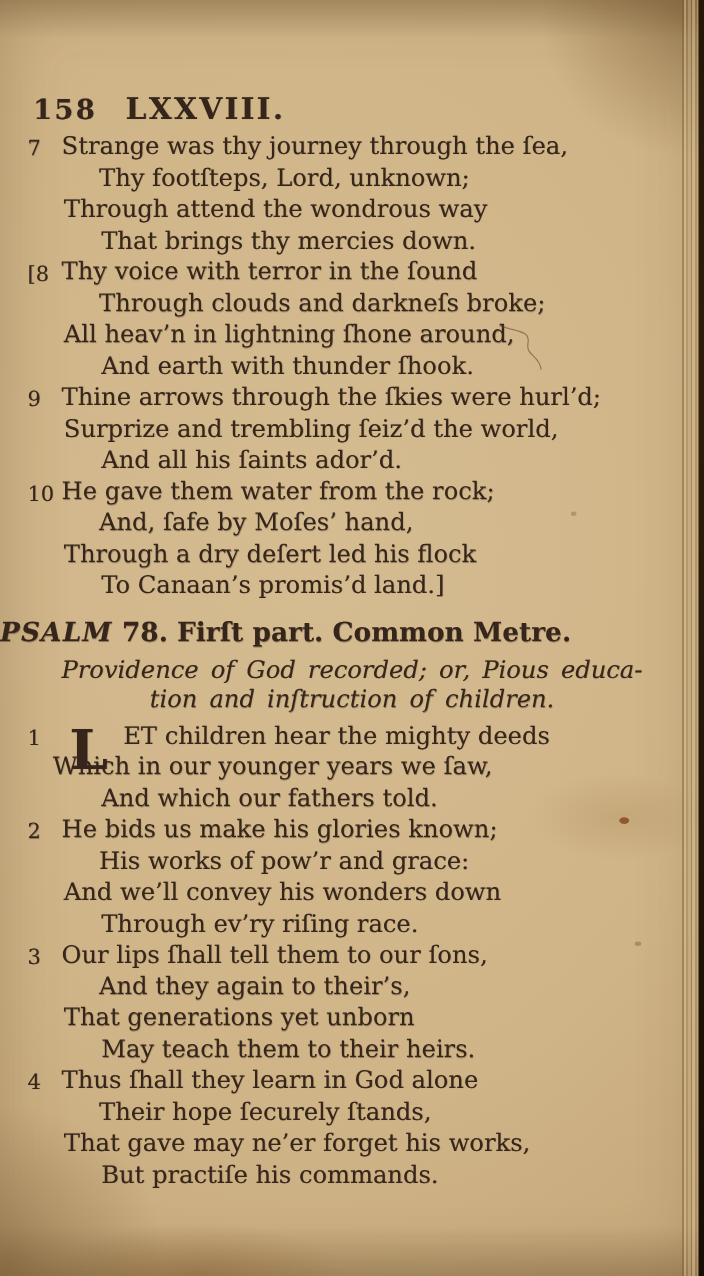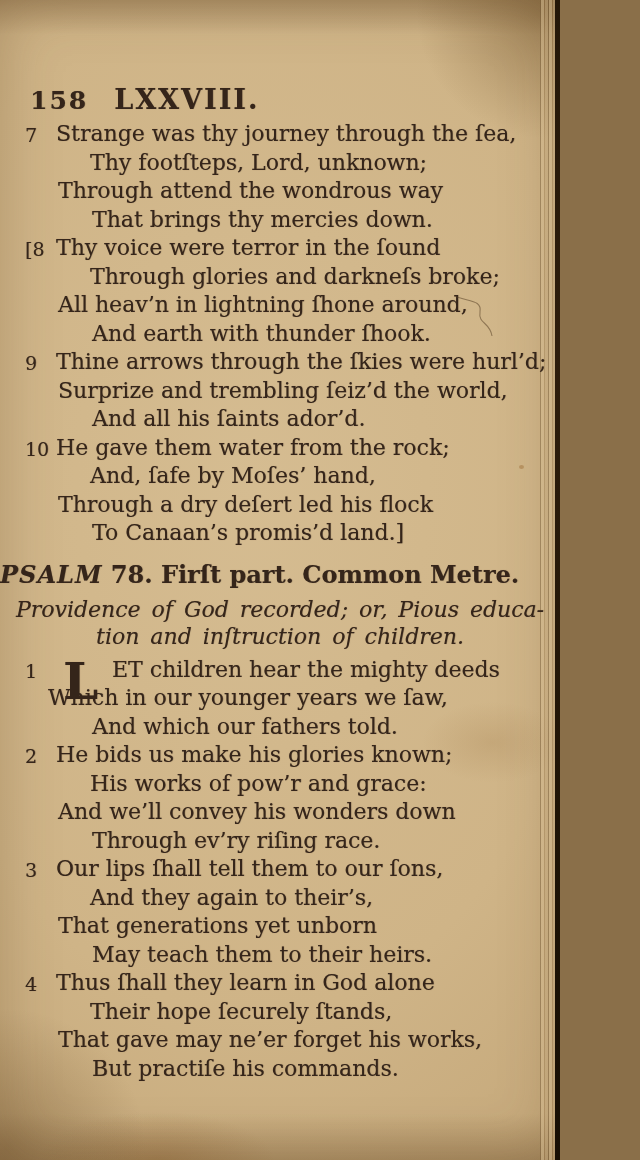--- a/index.html
+++ b/index.html
@@ -2,21 +2,21 @@
 <html><head>
 <meta charset="utf-8">
 <style>
   html,body{margin:0;padding:0;}
   body{
     width:640px;height:1160px;overflow:hidden;
     background:#8a6f49;
     font-family:"DejaVu Serif","Liberation Serif",serif;
   }
   .page{
-    position:relative;width:560px;height:1160px;overflow:hidden;
+    position:relative;width:640px;height:1160px;overflow:hidden;
     background:
       radial-gradient(circle at 97% 1%, rgba(110,80,40,0.45), rgba(110,80,40,0) 10%),
       radial-gradient(circle at 1% 99%, rgba(105,75,38,0.40), rgba(105,75,38,0) 11%),
       radial-gradient(ellipse 30% 6% at 28% 100%, rgba(140,95,45,0.35), rgba(140,95,45,0) 70%),
       radial-gradient(ellipse 18% 5% at 88% 64%, rgba(150,110,60,0.20), rgba(150,110,60,0) 70%),
       linear-gradient(180deg, rgba(100,70,35,0.30) 0%, rgba(100,70,35,0) 3%),
       linear-gradient(0deg, rgba(100,70,35,0.28) 0%, rgba(100,70,35,0) 4%),
       radial-gradient(ellipse 130% 95% at 45% 42%, #d5bc91 0%, #cfb487 48%, #c3a678 78%, #b0925f 100%);
     box-shadow: inset 0 0 60px rgba(90,60,30,0.28);
     color:#35251a;
@@ -94,22 +94,22 @@
     <div id="verses-top">
         <div class="verse">
           <span class="vnum">7</span>
           <div class="vline l1">Strange was thy journey through the ſea,</div>
           <div class="vline l2">Thy footſteps, Lord, unknown;</div>
           <div class="vline l3">Through attend the wondrous way</div>
           <div class="vline l4">That brings thy mercies down.</div>
         </div>
         <div class="verse">
           <span class="vnum">[8</span>
-          <div class="vline l1">Thy voice were terror in the ſound</div>
-          <div class="vline l2">Through glories and darkneſs broke;</div>
+          <div class="vline l1">Thy voice with terror in the ſound</div>
+          <div class="vline l2">Through clouds and darkneſs broke;</div>
           <div class="vline l3">All heav’n in lightning ſhone around,</div>
           <div class="vline l4">And earth with thunder ſhook.</div>
         </div>
         <div class="verse">
           <span class="vnum">9</span>
           <div class="vline l1">Thine arrows through the ſkies were hurl’d;</div>
           <div class="vline l3">Surprize and trembling ſeiz’d the world,</div>
           <div class="vline l4">And all his ſaints ador’d.</div>
         </div>
         <div class="verse">

